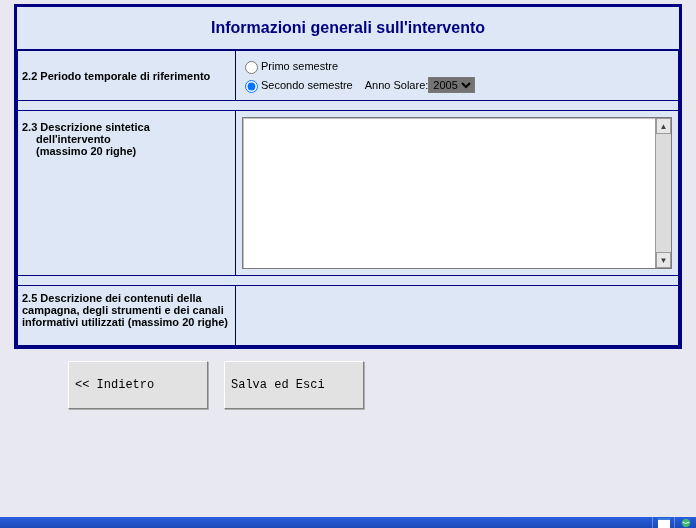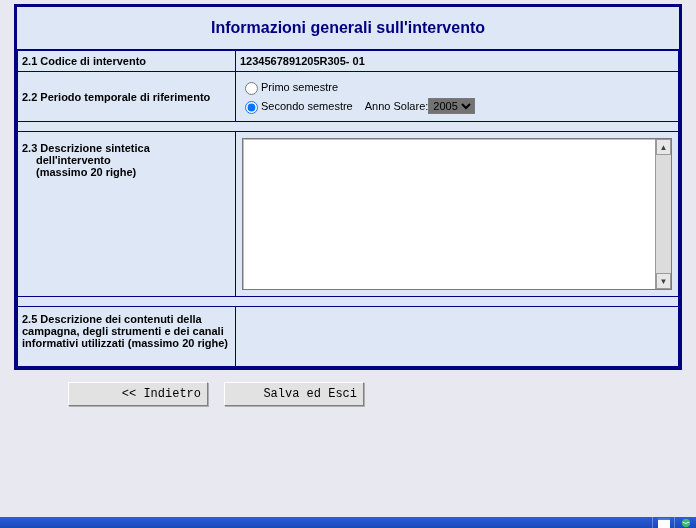--- a/index.html
+++ b/index.html
@@ -96,24 +96,24 @@
     gap:16px;
     padding:12px 0 0 68px;
   }
   button.legacy{
     font-family:"Courier New",monospace;
     font-size:12px;
     background:#e2e2e2;
     border:1px solid #808080;
     border-top-color:#ffffff;
     border-left-color:#ffffff;
-    padding:4px 6px;
+    padding:16px 6px;
     cursor:pointer;
     min-width:140px;
-    text-align:right;
+    text-align:left;
     box-shadow:1px 1px 0 #aeaeae;
   }
   button.legacy.wide{min-width:240px;}
   .taskbar{
     position:absolute;
     bottom:0;left:0;right:0;
     height:11px;
     background:linear-gradient(#295edc,#1b49b8);
     display:flex;
     align-items:stretch;
@@ -132,24 +132,20 @@
 <div class="container">
   <div class="title-row">Informazioni generali sull'intervento</div>
 
   <table class="grid">
     <colgroup>
         <col class="label-col">
         <col>
       </colgroup>
 
     <tbody>
-        <tr>
-      <td class="bold">2.1 Codice di intervento</td>
-      <td class="value-bold">1234567891205R305- 01</td>
-    </tr>
 
     <tr>
       <td class="bold" style="vertical-align:middle">2.2 Periodo temporale di riferimento</td>
       <td>
         <div class="radio-row">
           <input type="radio" name="sem" style="">
           <span>Primo semestre</span>
         </div>
         <div class="radio-row">
           <input type="radio" name="sem" checked="" style="">

